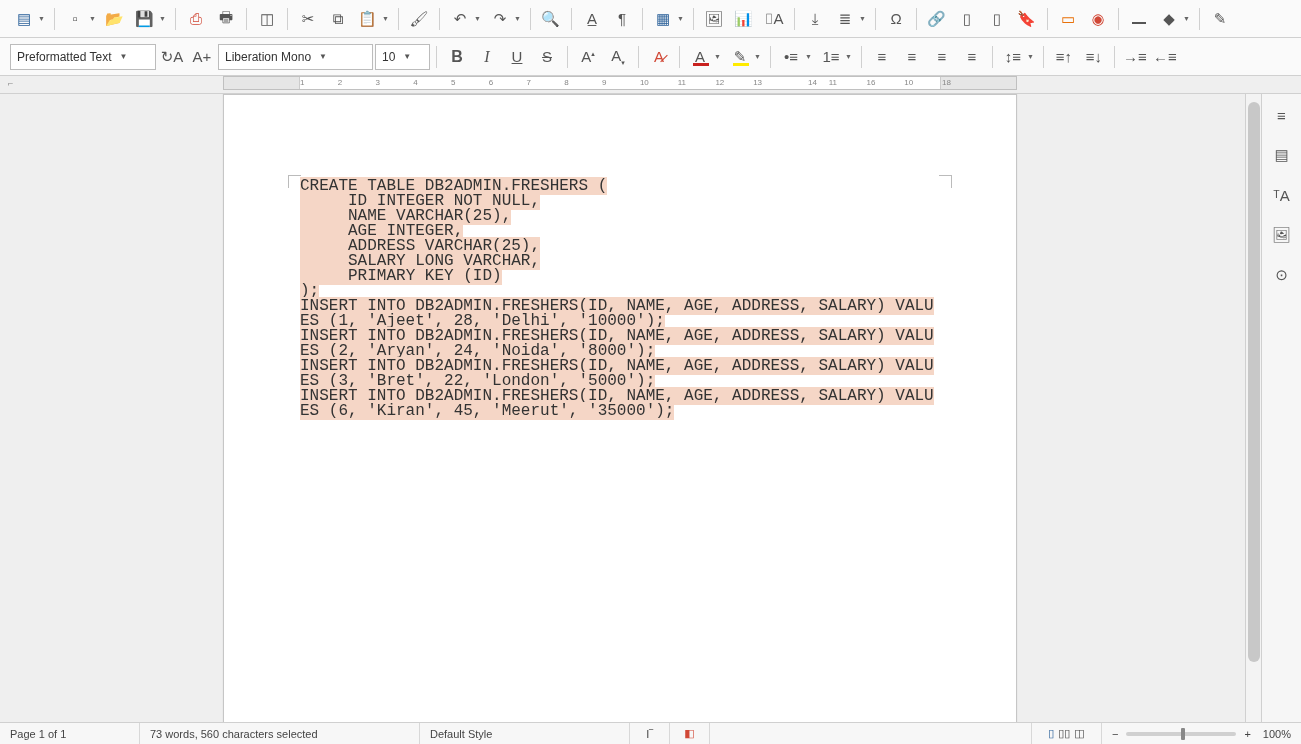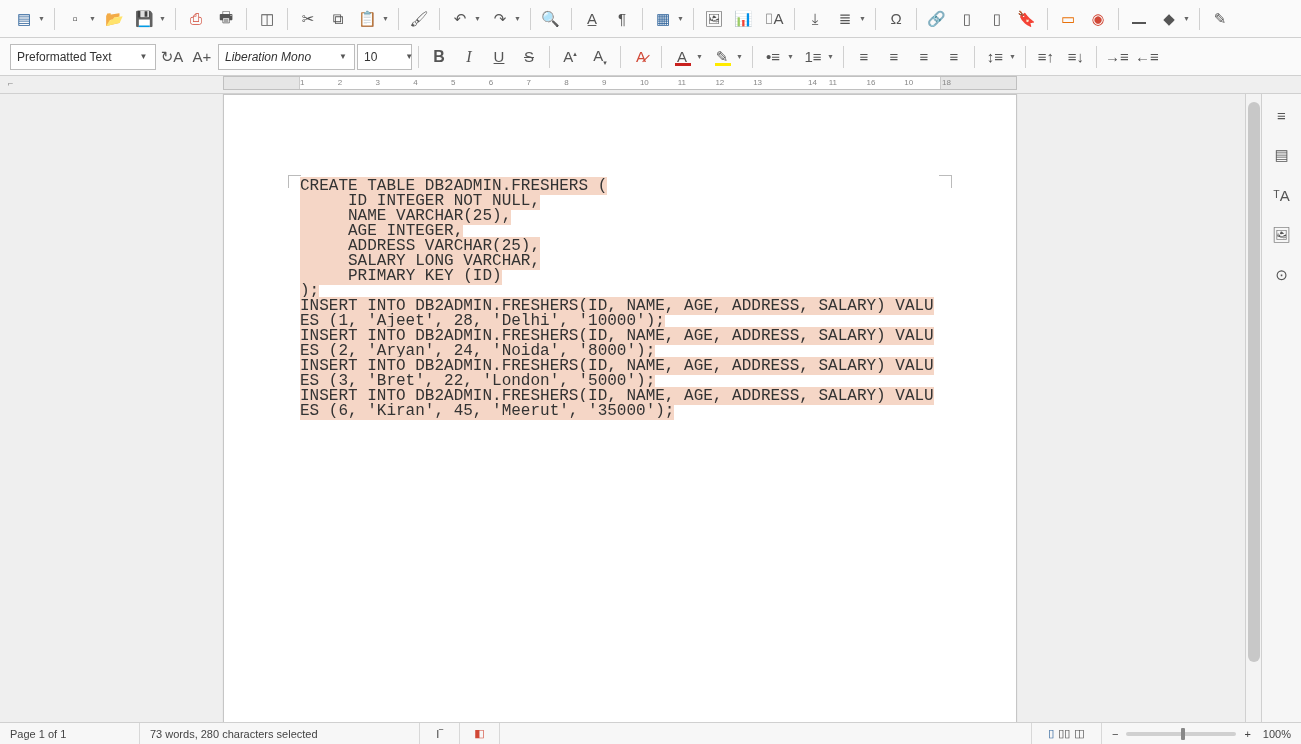--- a/index.html
+++ b/index.html
@@ -55,29 +55,28 @@
 .tool-drop { margin-right: 10px; }
 .combo {
   height: 26px;
   border: 1px solid #bcbcbc;
   background: #fff;
   display: inline-flex;
   align-items: center;
   padding: 0 6px;
   font-size: 12px;
   color: #333;
-  gap: 20px;
 }
 .combo .caret {
   margin-left: 8px;
   font-size: 8px;
   color: #555;
 }
 .combo-style { width: 146px; }
-.combo-font { width: 137px; font-style: italic; }
+.combo-font { width: 155px; }
 .combo-size { width: 55px; }
 
 
 .red { color: #d14836; }
 .blue { color: #2a6099; }
 .orange { color: #e8710a; }
 
 
 .fmt-bold { font-weight: bold; font-size: 16px; }
 .fmt-italic { font-style: italic; font-family: serif; font-size: 16px; }
@@ -513,21 +512,24 @@
         <span>⊙</span>
       </div>
   </div>
 </div>
 
 <div class="statusbar">
   <div class="status-cell" style="width:140px">
       <span>Page 1 of 1</span>
     </div>
   <div class="status-cell" style="width:280px">
-      <span>73 words, 280 characters selected</span>
+      <span>73 words, 560 characters selected</span>
+    </div>
+  <div class="status-cell" style="width:210px">
+      <span>Default Style</span>
     </div>
   <div class="status-cell" style="width:40px;justify-content:center">
       <span>I‾</span>
     </div>
   <div class="status-cell" style="width:40px;justify-content:center">
       <span class="red">◧</span>
     </div>
   <div class="status-cell status-flex"></div>
   <div class="status-cell" style="width:70px;gap:4px;justify-content:center">
     <span class="blue">▯</span>

